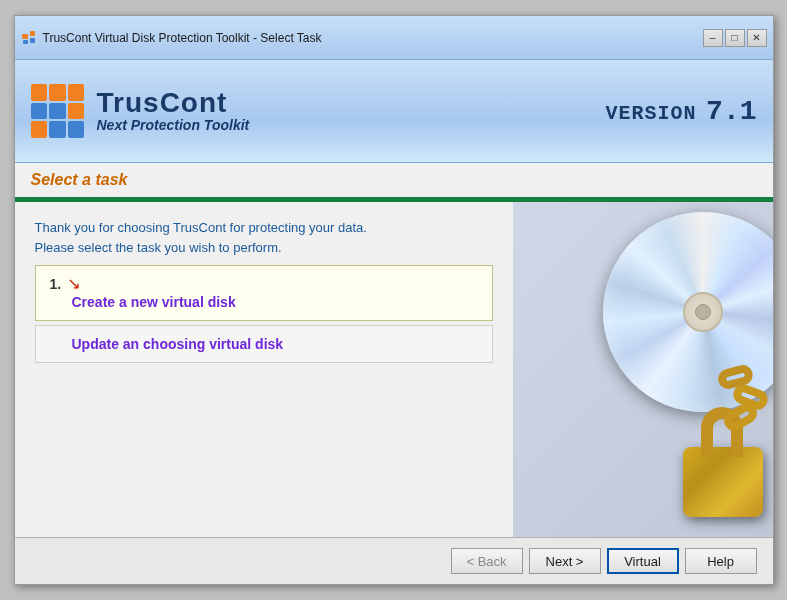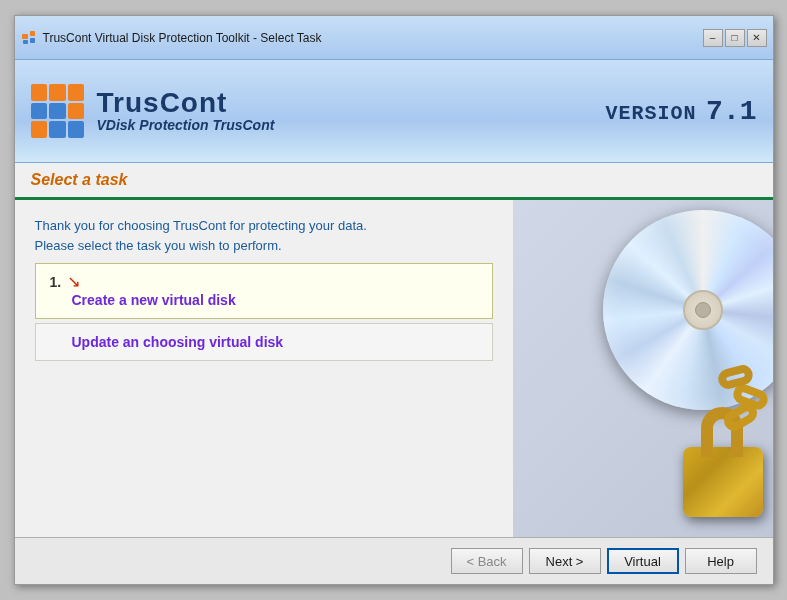--- a/index.html
+++ b/index.html
@@ -110,21 +110,21 @@
       letter-spacing: 1px;
     }
     .version-num {
       font-size: 28px;
       font-weight: bold;
       color: #1a3a6a;
     }
     .section-title-bar {
       background: #f0f0f0;
       padding: 8px 16px;
-      border-bottom: 3px solid #15803d;
+      border-bottom: 5px solid #15803d;
       flex-shrink: 0;
     }
     .section-title {
       font-size: 16px;
       font-style: italic;
       font-weight: bold;
       color: #cc6600;
     }
     .main-content {
       display: flex;
@@ -351,21 +351,21 @@
         <div class="logo-cell" style="background:#f08020;"></div>
         <div class="logo-cell" style="background:#4080d0;"></div>
         <div class="logo-cell" style="background:#4080d0;"></div>
         <div class="logo-cell" style="background:#f08020;"></div>
         <div class="logo-cell" style="background:#f08020;"></div>
         <div class="logo-cell" style="background:#4080d0;"></div>
         <div class="logo-cell" style="background:#4080d0;"></div>
       </div>
       <div class="logo-text">
         <span class="logo-name">TrusCont</span>
-        <span class="logo-subtitle">VDisk Protection TrusCont</span>
+        <span class="logo-subtitle">Next Protection Toolkit</span>
       </div>
     </div>
     <div style="text-align:center;font-family:Liberation Mono, monospace;">
       <span class="version-text">Version</span>
       <span class="version-num">7.1</span>
     </div>
   </div>
 
   <div class="section-title-bar">
     <span class="section-title">Select a task</span>

